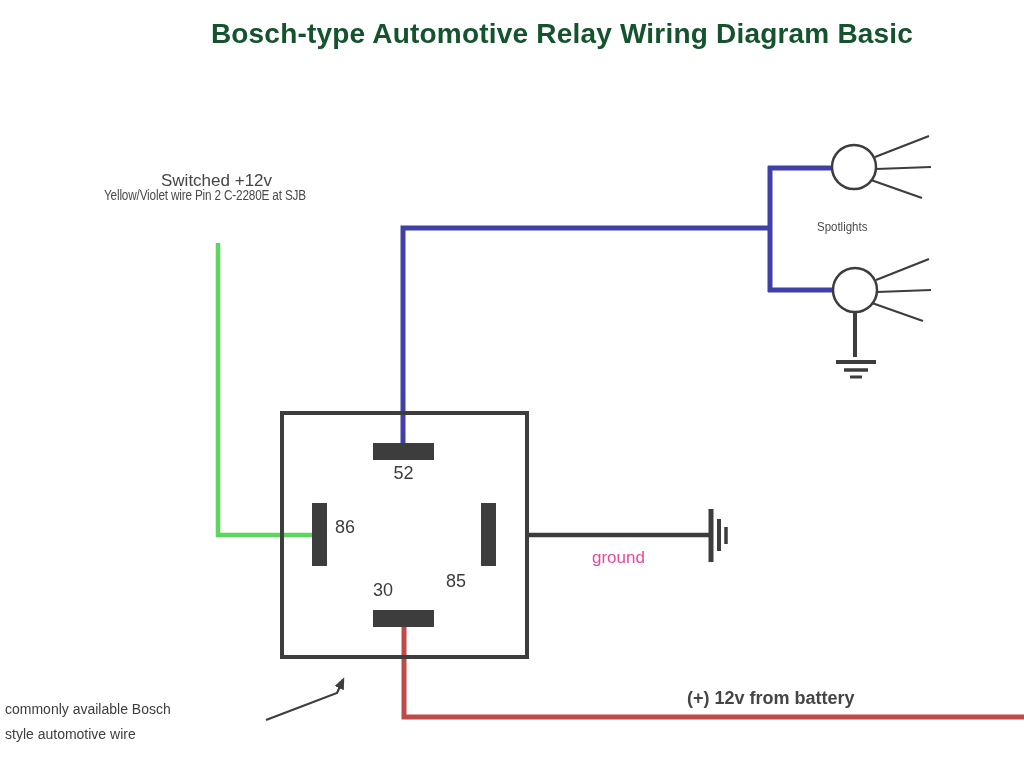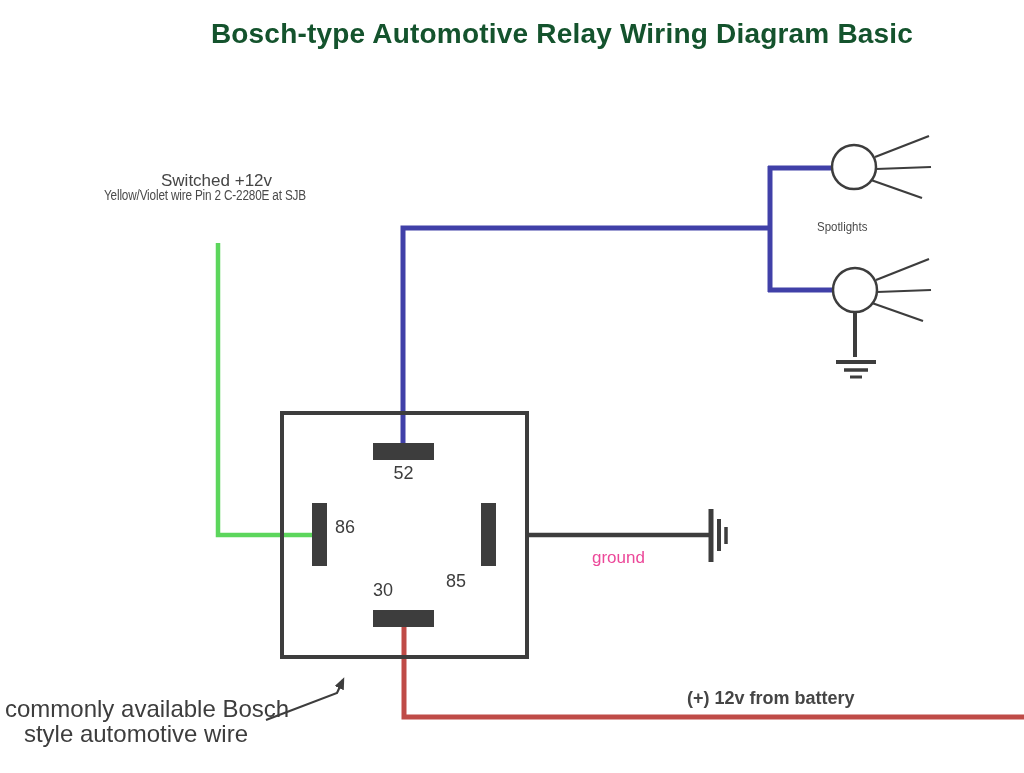--- a/index.html
+++ b/index.html
@@ -60,22 +60,22 @@
     margin-top: 43px;
   }
   .battery-label {
     left: 687px; top: 688px;
     font-size: 18px;
     color: #454545;
     font-weight: bold;
   }
   .caption {
     left: 5px; top: 697px; width: 243px;
-    text-align: right;
-    font-size: 24px;
+    text-align: left;
+    font-size: 14px;
     line-height: 24.5px;
     color: #3d3d3d;
     white-space: nowrap;
   }
 </style>
 </head>
 <body>
 
 <div class="canvas">
 

